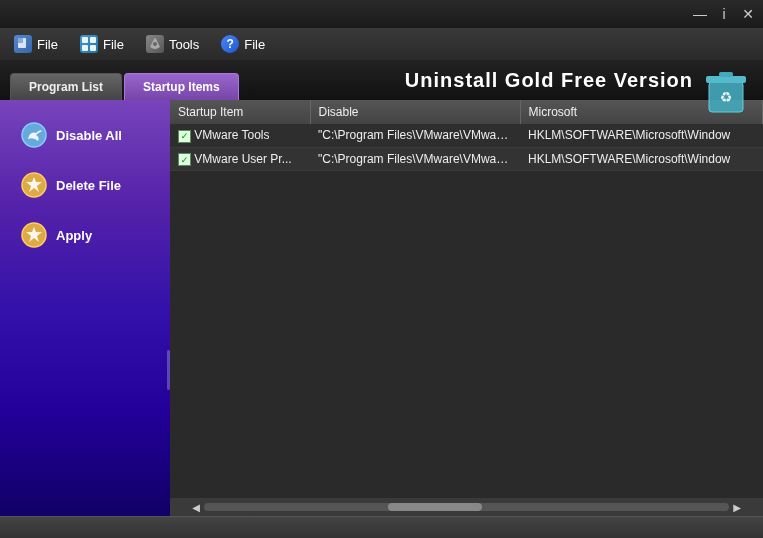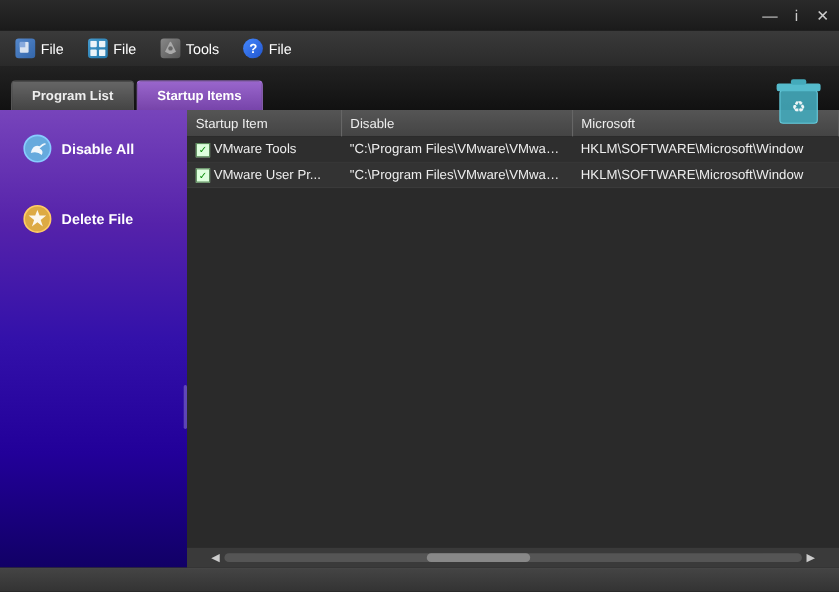--- a/index.html
+++ b/index.html
@@ -126,21 +126,21 @@
     }
 
     
     .sidebar {
       width: 170px;
       background: linear-gradient(to bottom, #7744bb, #5522aa, #3311aa, #220099, #110066);
       display: flex;
       flex-direction: column;
       align-items: flex-start;
       padding: 15px 10px;
-      gap: 24px;
+      gap: 10px;
       flex-shrink: 0;
     }
     .sidebar-btn {
       display: flex;
       align-items: center;
       gap: 8px;
       padding: 6px 10px;
       cursor: pointer;
       color: #fff;
       width: 100%;
@@ -320,20 +320,21 @@
   </div>
 </div>
 
 <div class="header-area">
   <div class="tab">
     <span>Program List</span>
   </div>
   <div class="tab active">
     <span>Startup Items</span>
   </div>
+  <div class="app-title">Uninstall Gold  Free Version</div>
 
   <div class="recycle-icon">
     <svg class="recycle-svg" viewBox="0 0 50 55" xmlns="http://www.w3.org/2000/svg">
 
       <rect x="8" y="20" width="34" height="30" rx="3" fill="#4ab" opacity="0.9"></rect>
       <rect x="8" y="20" width="34" height="30" rx="3" fill="none" stroke="#6cd" stroke-width="1"></rect>
 
       <rect x="5" y="14" width="40" height="7" rx="2" fill="#5bc"></rect>
 
       <rect x="18" y="10" width="14" height="5" rx="2" fill="#4ab"></rect>
@@ -364,20 +365,30 @@
         <svg width="28" height="28" viewBox="0 0 28 28">
           <circle cx="14" cy="14" r="12" fill="#ddaa44"></circle>
           <circle cx="14" cy="14" r="12" fill="none" stroke="#ffcc66" stroke-width="1.5"></circle>
 
           <path d="M14 6 L16 11 L22 11 L17 15 L19 21 L14 17 L9 21 L11 15 L6 11 L12 11 Z" fill="#fff" opacity="0.9"></path>
         </svg>
       </div>
       <span>Delete File</span>
     </div>
 
+    <div class="sidebar-btn">
+      <div class="sidebar-icon">
+        <svg width="28" height="28" viewBox="0 0 28 28">
+          <circle cx="14" cy="14" r="12" fill="#ddaa44"></circle>
+          <circle cx="14" cy="14" r="12" fill="none" stroke="#ffcc66" stroke-width="1.5"></circle>
+          <path d="M14 6 L16 11 L22 11 L17 15 L19 21 L14 17 L9 21 L11 15 L6 11 L12 11 Z" fill="#fff" opacity="0.9"></path>
+        </svg>
+      </div>
+      <span>Apply</span>
+    </div>
 
     <div style="position:absolute; right:0; top:250px; width:3px; height:40px; background:rgba(255,255,255,0.25); border-radius:2px;"></div>
   </div>
 
   <div class="right-panel">
     <div class="table-container">
       <table>
         <thead>
           <tr>
             <th>Startup Item</th>

